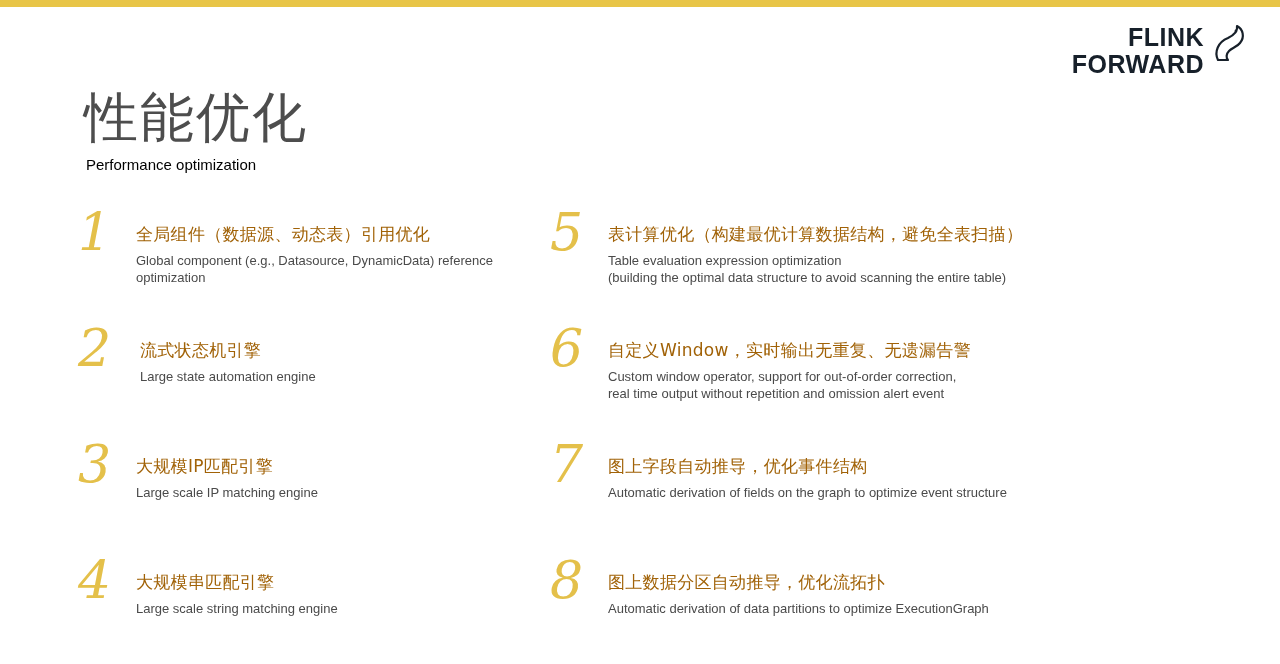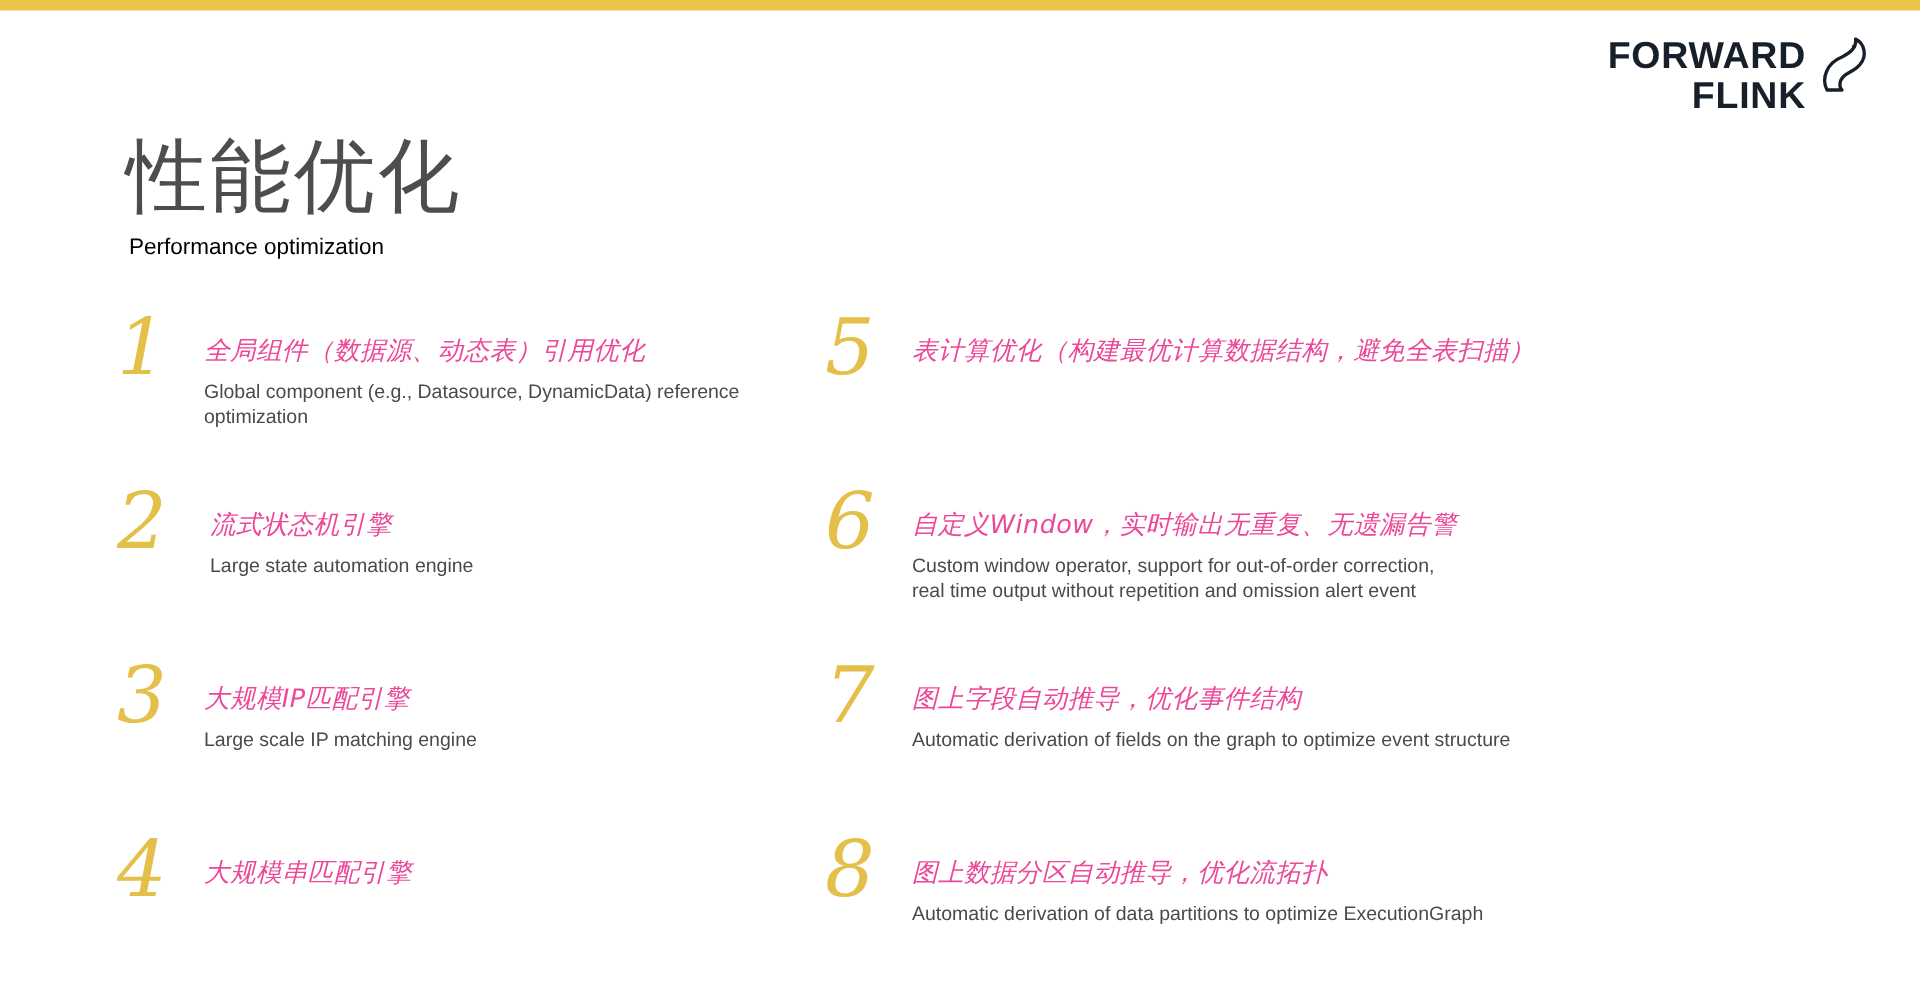--- a/index.html
+++ b/index.html
@@ -94,47 +94,46 @@
     font-family: "DejaVu Serif", "Liberation Serif", serif;
     font-size: 52px;
     font-style: italic;
     color: #e4c04a;
     line-height: 1;
     font-weight: normal;
   }
   .item-cn {
     font-family: "DejaVu Sans", "Liberation Sans", sans-serif;
     font-size: 17px;
-    color: #ec4899;
+    color: #a16207;
     line-height: 24px;
     margin: 0 0 6px 0;
     letter-spacing: 0.3px;
-    font-style: italic;
   }
   .item-en {
     font-family: "Liberation Sans", sans-serif;
     font-size: 13px;
     color: #4a4a4a;
     line-height: 17px;
     margin: 0;
     white-space: pre-line;
   }
   .col-left .item-cn { font-size: 17px; }
   .col-left .item:nth-child(2) .item-cn,
   .col-left .item:nth-child(2) .item-en { padding-left: 4px; }
 </style>
 </head>
 <body>
 
 <div class="top-bar"></div>
 
 <div class="logo">
   <div class="logo-text">
+    <div>FLINK</div>
     <div>FORWARD</div>
-    <div>FLINK</div>
   </div>
   <svg class="logo-mark" viewBox="0 0 44 44">
     <path d="M14 38 C10 30 14 20 24 16 C30 13 34 9 33 4 C39 7 41 15 36 21 C33 25 28 26 25 29 C22 32 22 36 24 38 Z" fill="none" stroke="#17202a" stroke-width="2.2" stroke-linejoin="round"></path>
     <circle cx="32" cy="9" r="1.4" fill="#17202a"></circle>
   </svg>
 </div>
 
 <div class="title-block">
   <h1 class="title-cn">性能优化</h1>
   <p class="title-en">Performance optimization</p>
@@ -155,27 +154,30 @@
       <p class="item-en">Large state automation engine</p>
     </div>
     <div class="item">
       <div class="num">3</div>
       <p class="item-cn">大规模IP匹配引擎</p>
       <p class="item-en">Large scale IP matching engine</p>
     </div>
     <div class="item">
       <div class="num">4</div>
       <p class="item-cn">大规模串匹配引擎</p>
+      <p class="item-en">Large scale string matching engine</p>
     </div>
   </div>
 
   <div class="column col-right">
     <div class="item">
       <div class="num">5</div>
       <p class="item-cn">表计算优化（构建最优计算数据结构，避免全表扫描）</p>
+      <p class="item-en">Table evaluation expression optimization
+(building the optimal data structure to avoid scanning the entire table)</p>
     </div>
     <div class="item">
       <div class="num">6</div>
       <p class="item-cn">自定义Window，实时输出无重复、无遗漏告警</p>
       <p class="item-en">Custom window operator, support for out-of-order correction,
 real time output without repetition and omission alert event</p>
     </div>
     <div class="item">
       <div class="num">7</div>
       <p class="item-cn">图上字段自动推导，优化事件结构</p>

